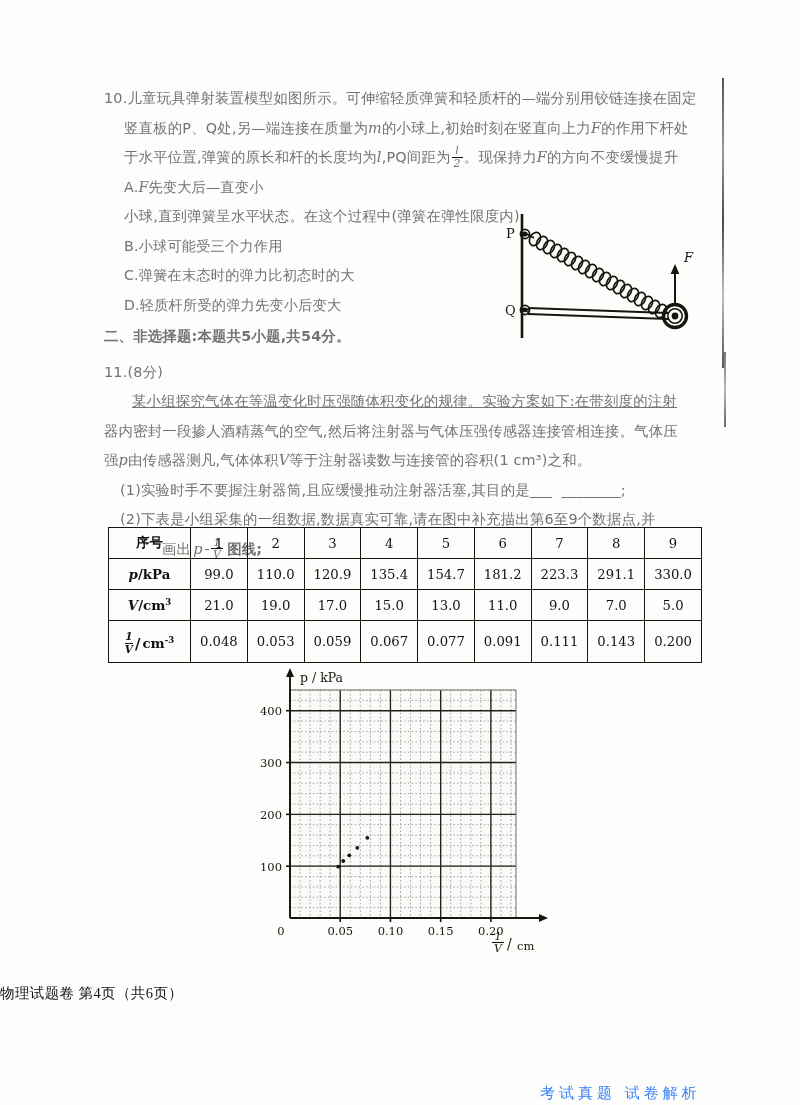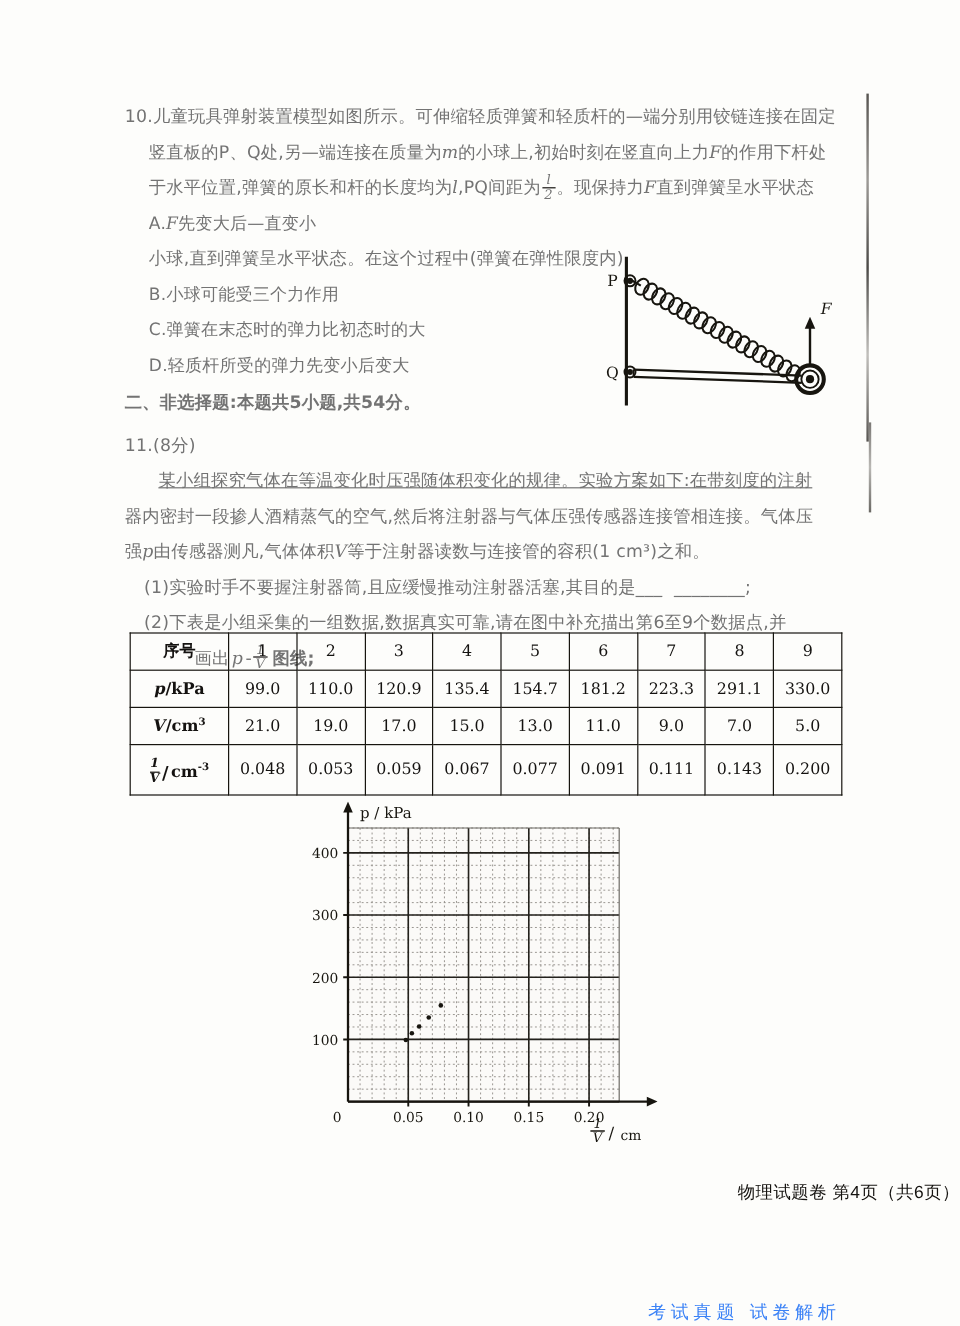--- a/index.html
+++ b/index.html
@@ -126,25 +126,25 @@
     position: absolute;
     left: 248px; top: 668px;
     width: 300px; height: 300px;
   }
 
   
   .footer {
     position: absolute;
     left: 0; top: 984px;
     width: 800px;
-    text-align: right;
+    text-align: left;
     font-size: 14.5px;
     letter-spacing: .4px;
     color: #151310;
-    font-family: Liberation Sans, sans-serif;
+    font-family: Liberation Serif, serif;
   }
   .watermark {
     position: absolute;
     left: 540px; top: 1084px;
     width: 250px; height: 18px;
     font-size: 15px;
     color: #3b82f6;
     letter-spacing: 4px;
     overflow: hidden;
     white-space: nowrap;
@@ -156,21 +156,21 @@
 <div class="page">
 
   <div class="scan-edge"></div>
   <div class="scan-edge2"></div>
 
   <div class="content">
 
     <div class="q-block">
       <div class="ln">10.儿童玩具弹射装置模型如图所示。可伸缩轻质弹簧和轻质杆的—端分别用铰链连接在固定</div>
       <div class="ln hang"><span>竖直板的P、Q处,另—端连接在质量为</span><span class="it">m</span><span>的小球上,初始时刻在竖直向上力</span><span class="it">F</span><span>的作用下杆处</span></div>
-      <div class="ln hang"><span>于水平位置,弹簧的原长和杆的长度均为</span><span class="it">l</span><span>,PQ间距为</span><span class="frac"><span class="num">l</span><span class="den">2</span></span><span>。现保持力</span><span class="it">F</span><span>直到弹簧呈水平状态</span></div>
+      <div class="ln hang"><span>于水平位置,弹簧的原长和杆的长度均为</span><span class="it">l</span><span>,PQ间距为</span><span class="frac"><span class="num">l</span><span class="den">2</span></span><span>。现保持力</span><span class="it">F</span><span>的方向不变缓慢提升</span></div>
       <div class="ln opt"><span>A.</span><span class="it">F</span><span>先变大后—直变小</span></div>
 
       <div class="ln hang">小球,直到弹簧呈水平状态。在这个过程中(弹簧在弹性限度内)</div>
       <div class="ln opt"><span>B.</span><span>小球可能受三个力作用</span></div>
       <div class="ln opt"><span>C.</span><span>弹簧在末态时的弹力比初态时的大</span></div>
       <div class="ln opt"><span>D.</span><span>轻质杆所受的弹力先变小后变大</span></div>
     </div>
 
     <div class="ln bold" style="margin-top:2px;">二、非选择题:本题共5小题,共54分。</div>
 

